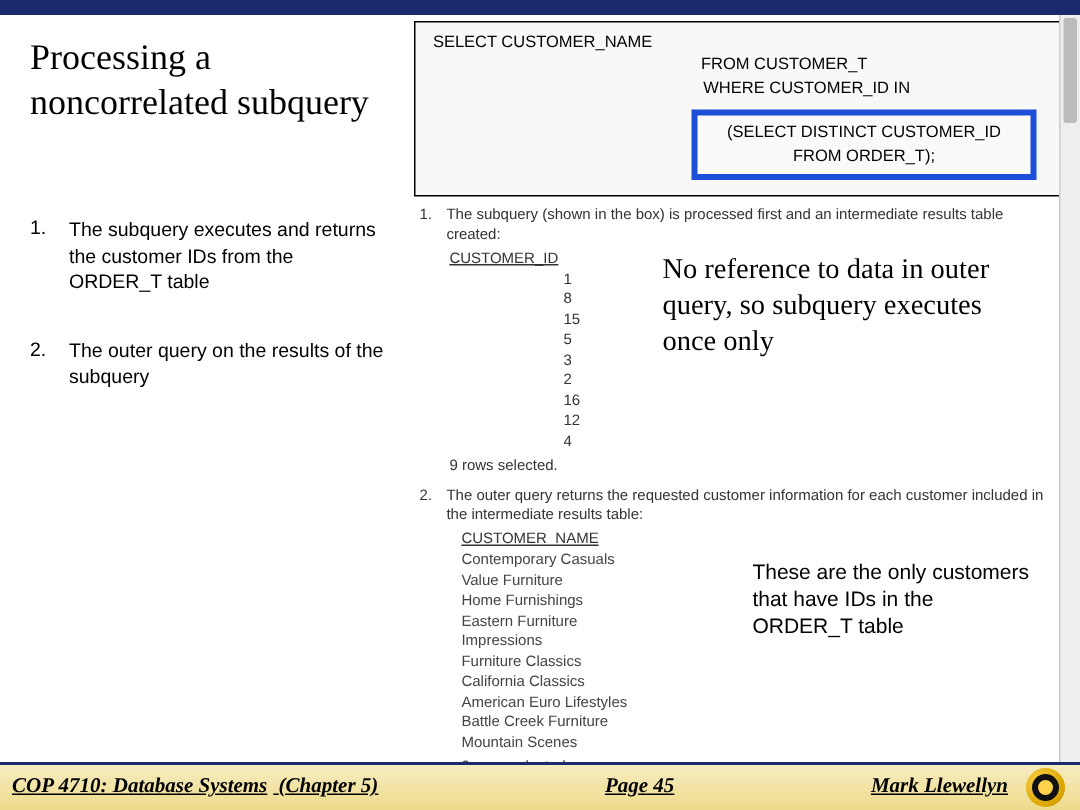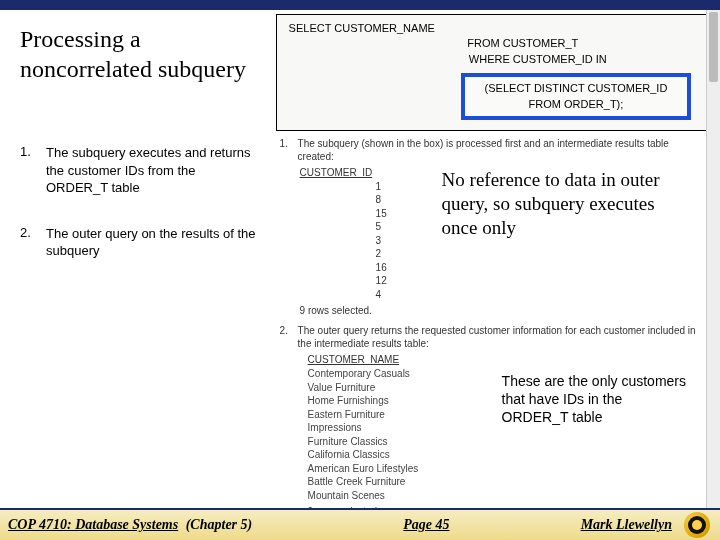--- a/index.html
+++ b/index.html
@@ -137,21 +137,21 @@
     background: linear-gradient(#f6ecc2, #eedb8a);
     display: flex;
     align-items: center;
     font-family: 'Times New Roman', serif;
     font-style: italic;
     font-weight: bold;
     font-size: 14px;
     padding: 0 10px 0 8px;
   }
   .footer .course { flex: 0 0 auto; text-decoration: underline; }
-  .footer .chap { flex: 0 0 auto; margin-left: 4px; }
+  .footer .chap { flex: 0 0 auto; margin-left: 4px; text-decoration: underline; }
   .footer .spacer1 { flex: 1; }
   .footer .page { flex: 0 0 auto; text-decoration: underline; margin-left: 20px; }
   .footer .spacer2 { flex: 1; }
   .footer .author { flex: 0 0 auto; text-decoration: underline; margin-right: 6px; }
   .logo {
     width: 26px;
     height: 26px;
     border-radius: 50%;
     background: radial-gradient(circle at 35% 35%, #ffd24a 0%, #d9a400 70%, #a87800 100%);
     position: relative;

